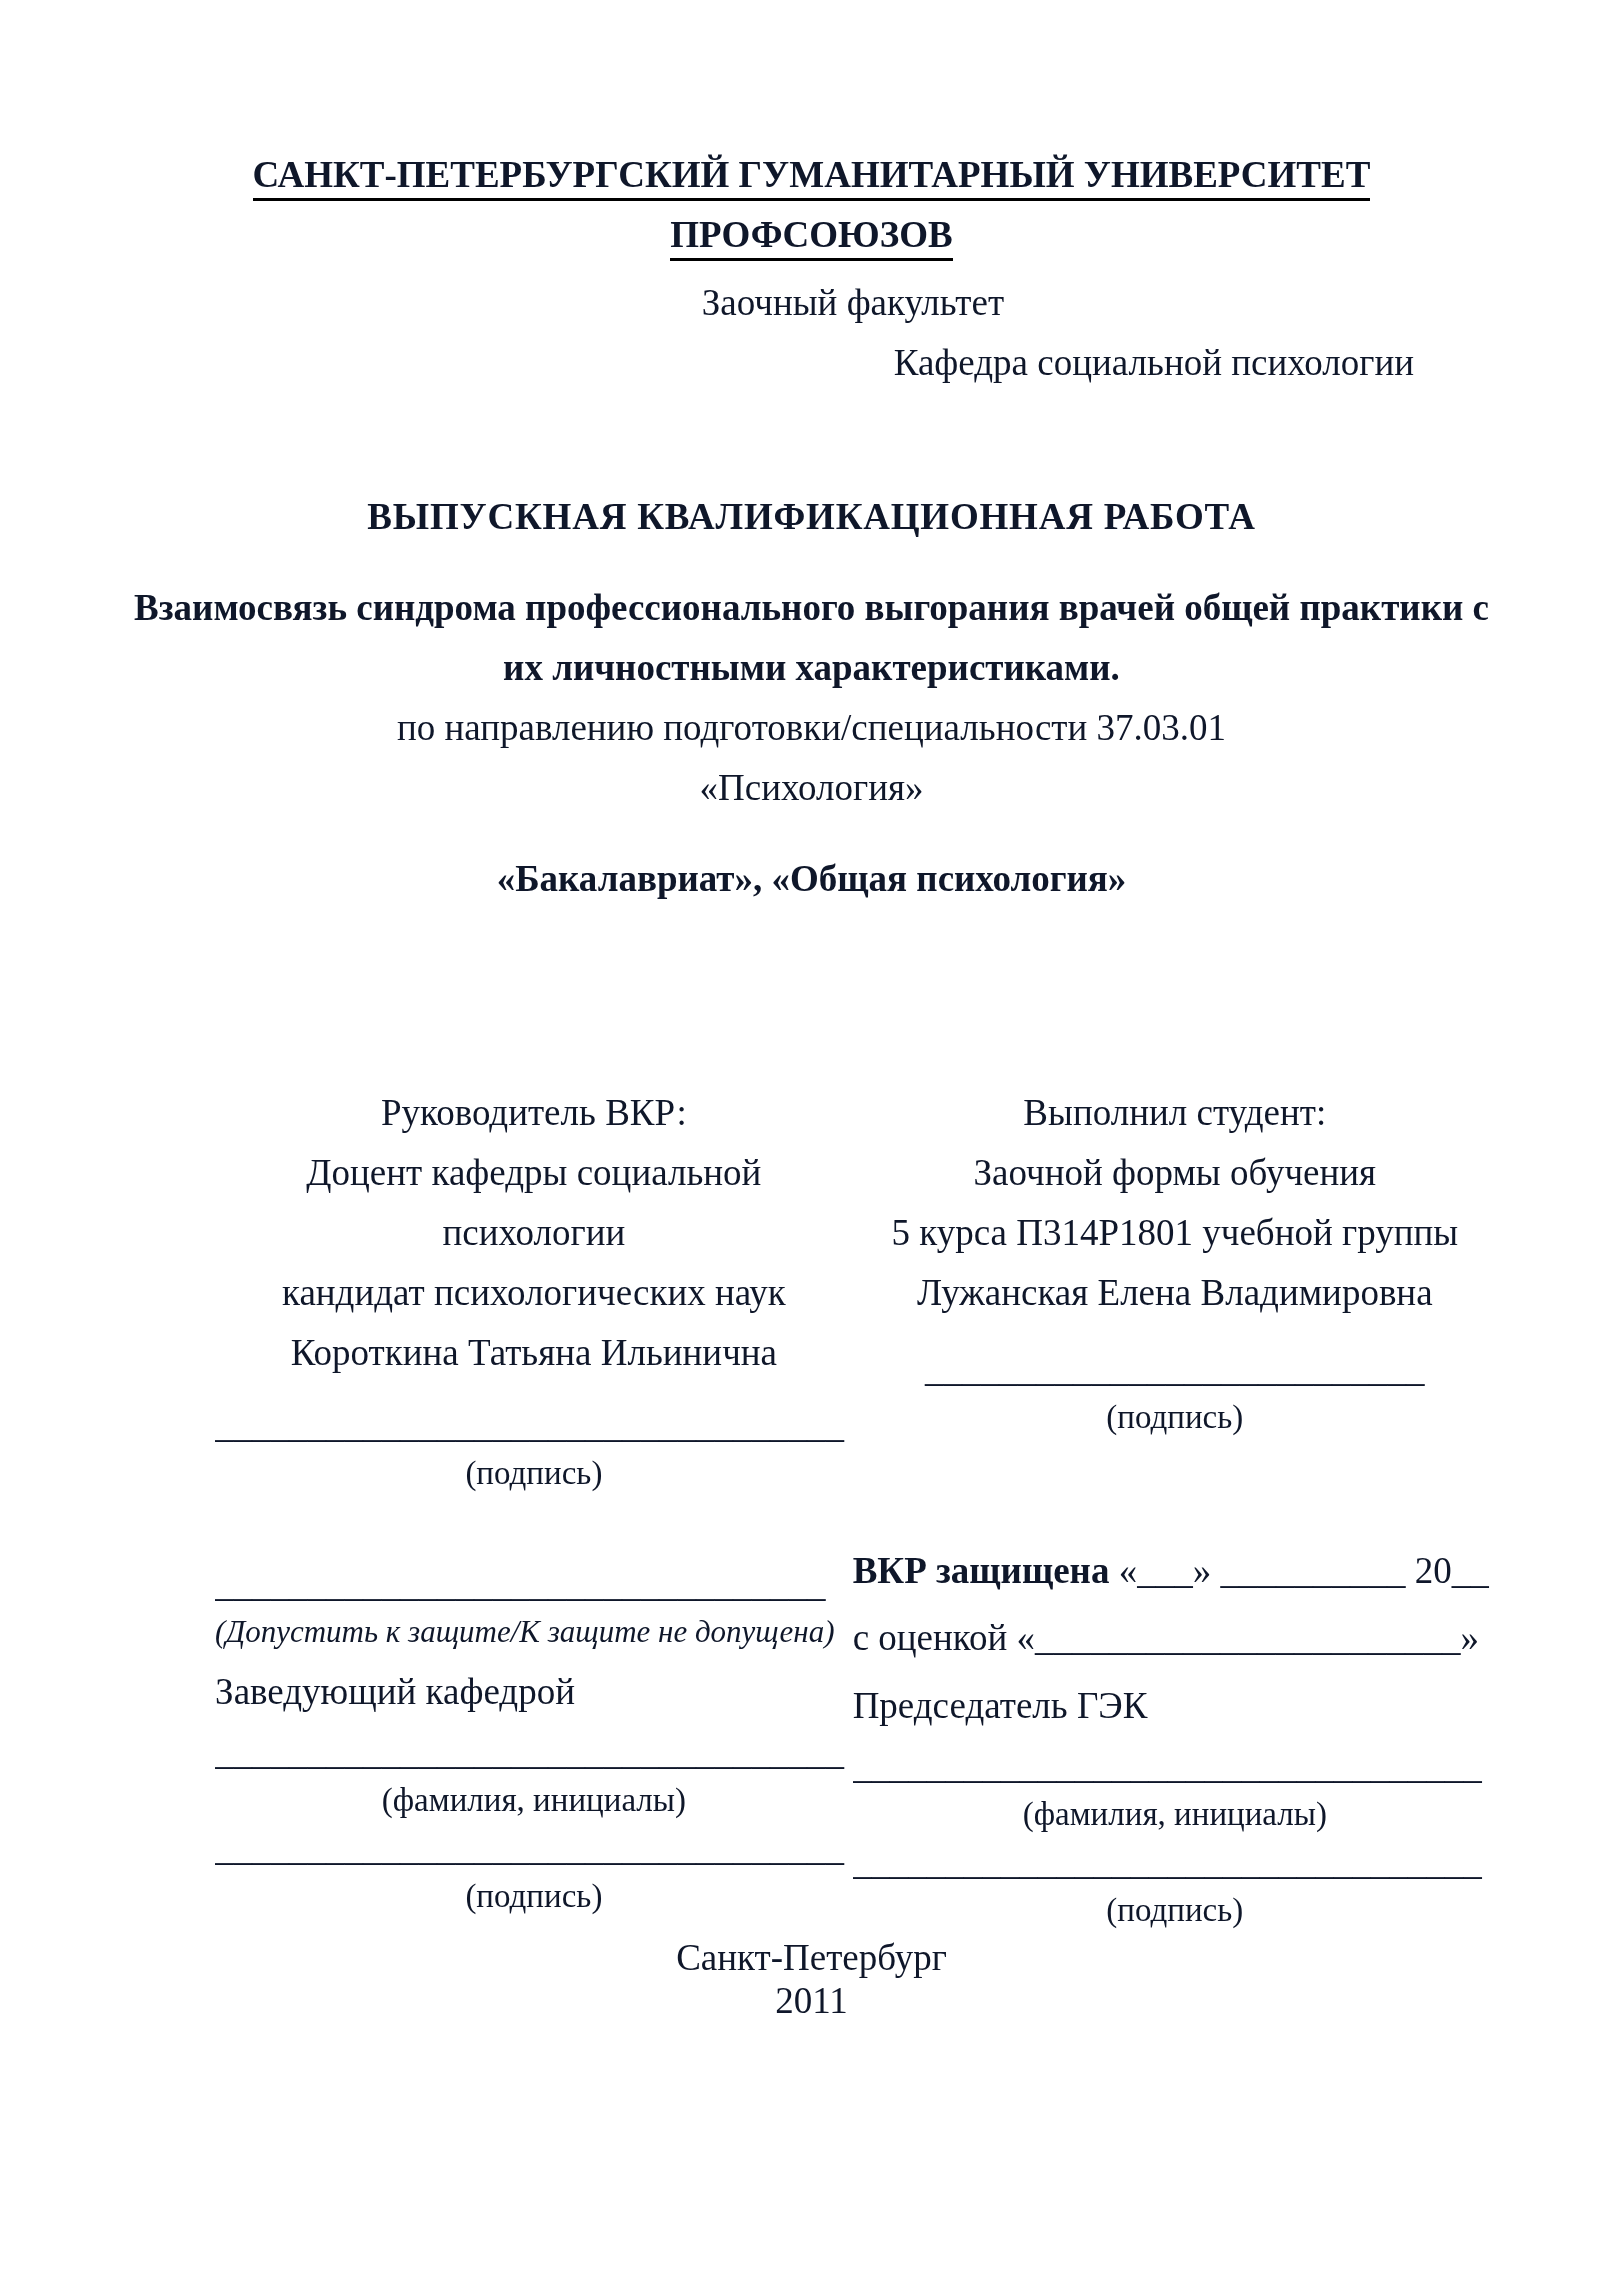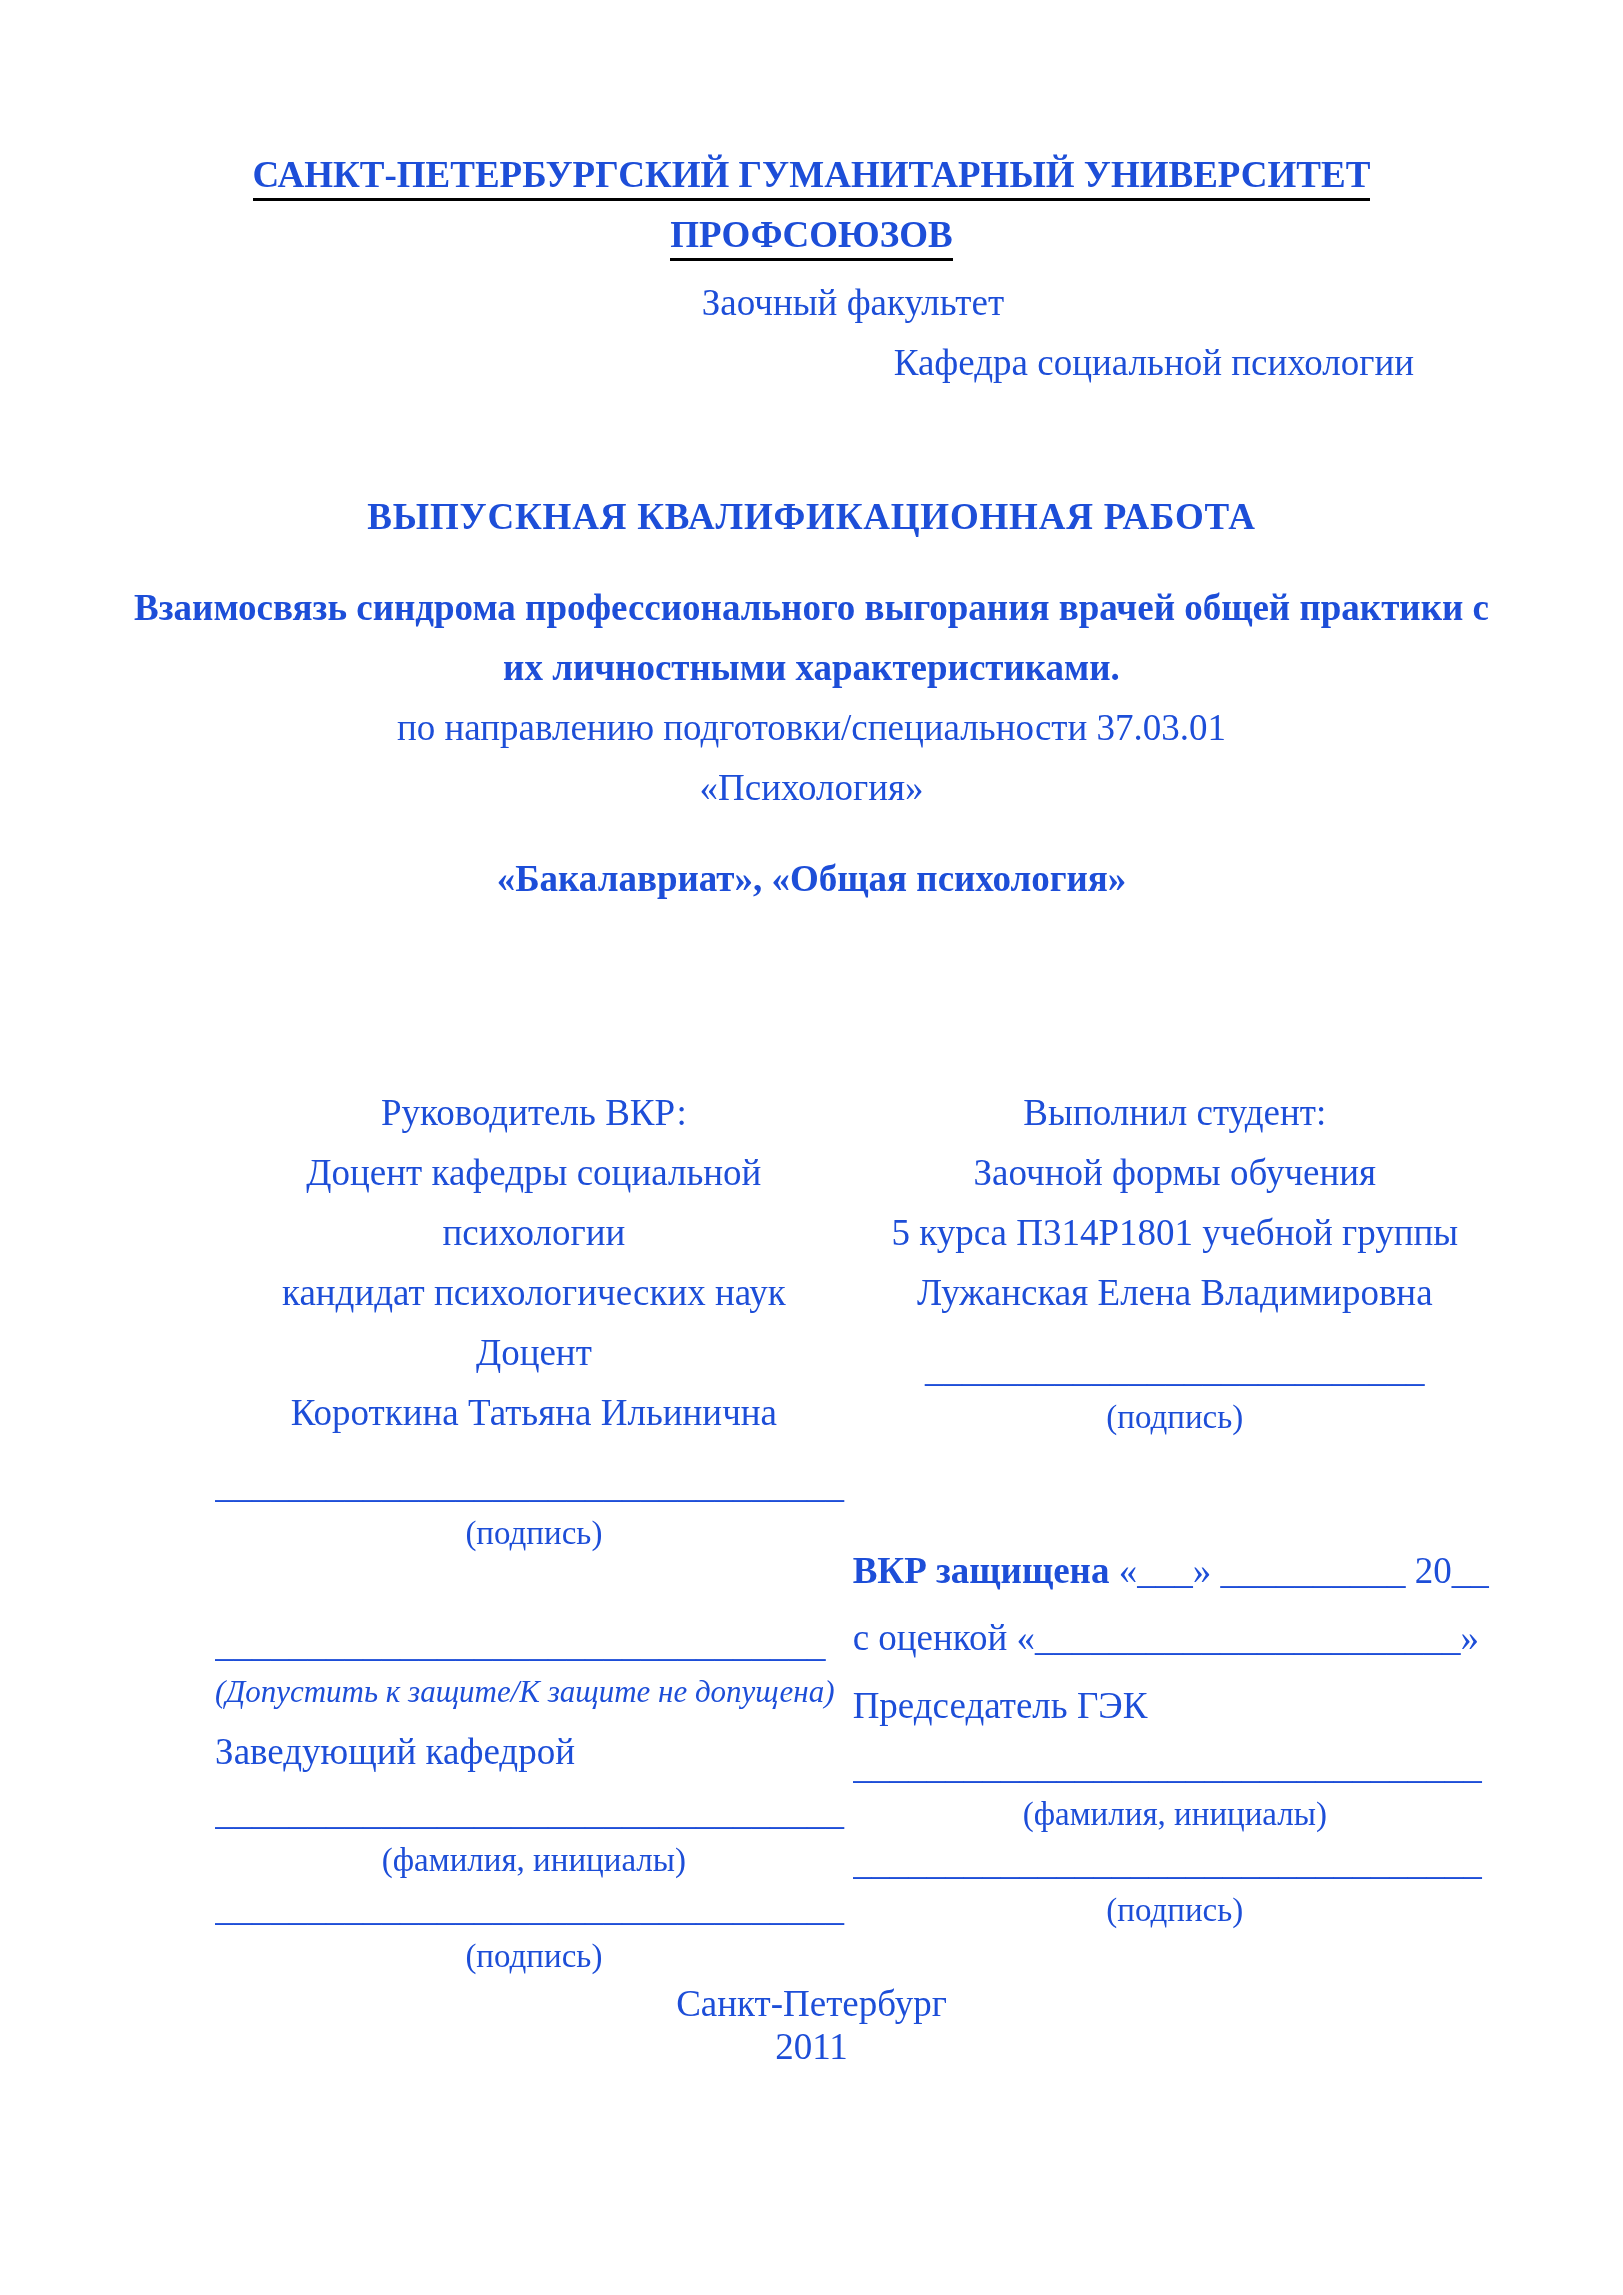--- a/index.html
+++ b/index.html
@@ -2,21 +2,21 @@
 <html style="font-size:12.6px"><head>
 <meta charset="utf-8">
 <style>
   * { margin: 0; padding: 0; box-sizing: border-box; }
   html, body { background: #ffffff; }
   .page {
     width: 1623px;
     height: 2295px;
     margin: 0 auto;
     background: #ffffff;
-    color: #1d4ed8;
+    color: #0f172a;
     font-family: "Liberation Serif", "DejaVu Serif", serif;
     font-size: 37px;
     line-height: 60px;
     padding: 145px 126px 31px 126px;
     overflow: hidden;
   }
   .center { text-align: center; }
   .bold { font-weight: bold; }
   .underlined {
     border-bottom: 3.1px solid #000;
@@ -75,21 +75,20 @@
   <div class="center">по направлению подготовки/специальности 37.03.01</div>
   <div class="center">«Психология»</div>
   <div class="center bold program">«Бакалавриат», «Общая психология»</div>
 
   <div class="columns">
 
     <div class="col-left">
       <div>Руководитель ВКР:</div>
       <div>Доцент кафедры социальной психологии</div>
       <div>кандидат психологических наук</div>
-      <div>Доцент</div>
       <div>Короткина Татьяна Ильинична</div>
       <div class="u-line al sig-block-gap">__________________________________</div>
       <div class="caption">(подпись)</div>
 
       <div class="u-line al admission-gap">_________________________________</div>
       <div class="caption-small al">(Допустить к защите/К защите не допущена)</div>
       <div class="al head-gap">Заведующий кафедрой</div>
       <div class="u-line al">__________________________________</div>
       <div class="caption">(фамилия, инициалы)</div>
       <div class="u-line al">__________________________________</div>

